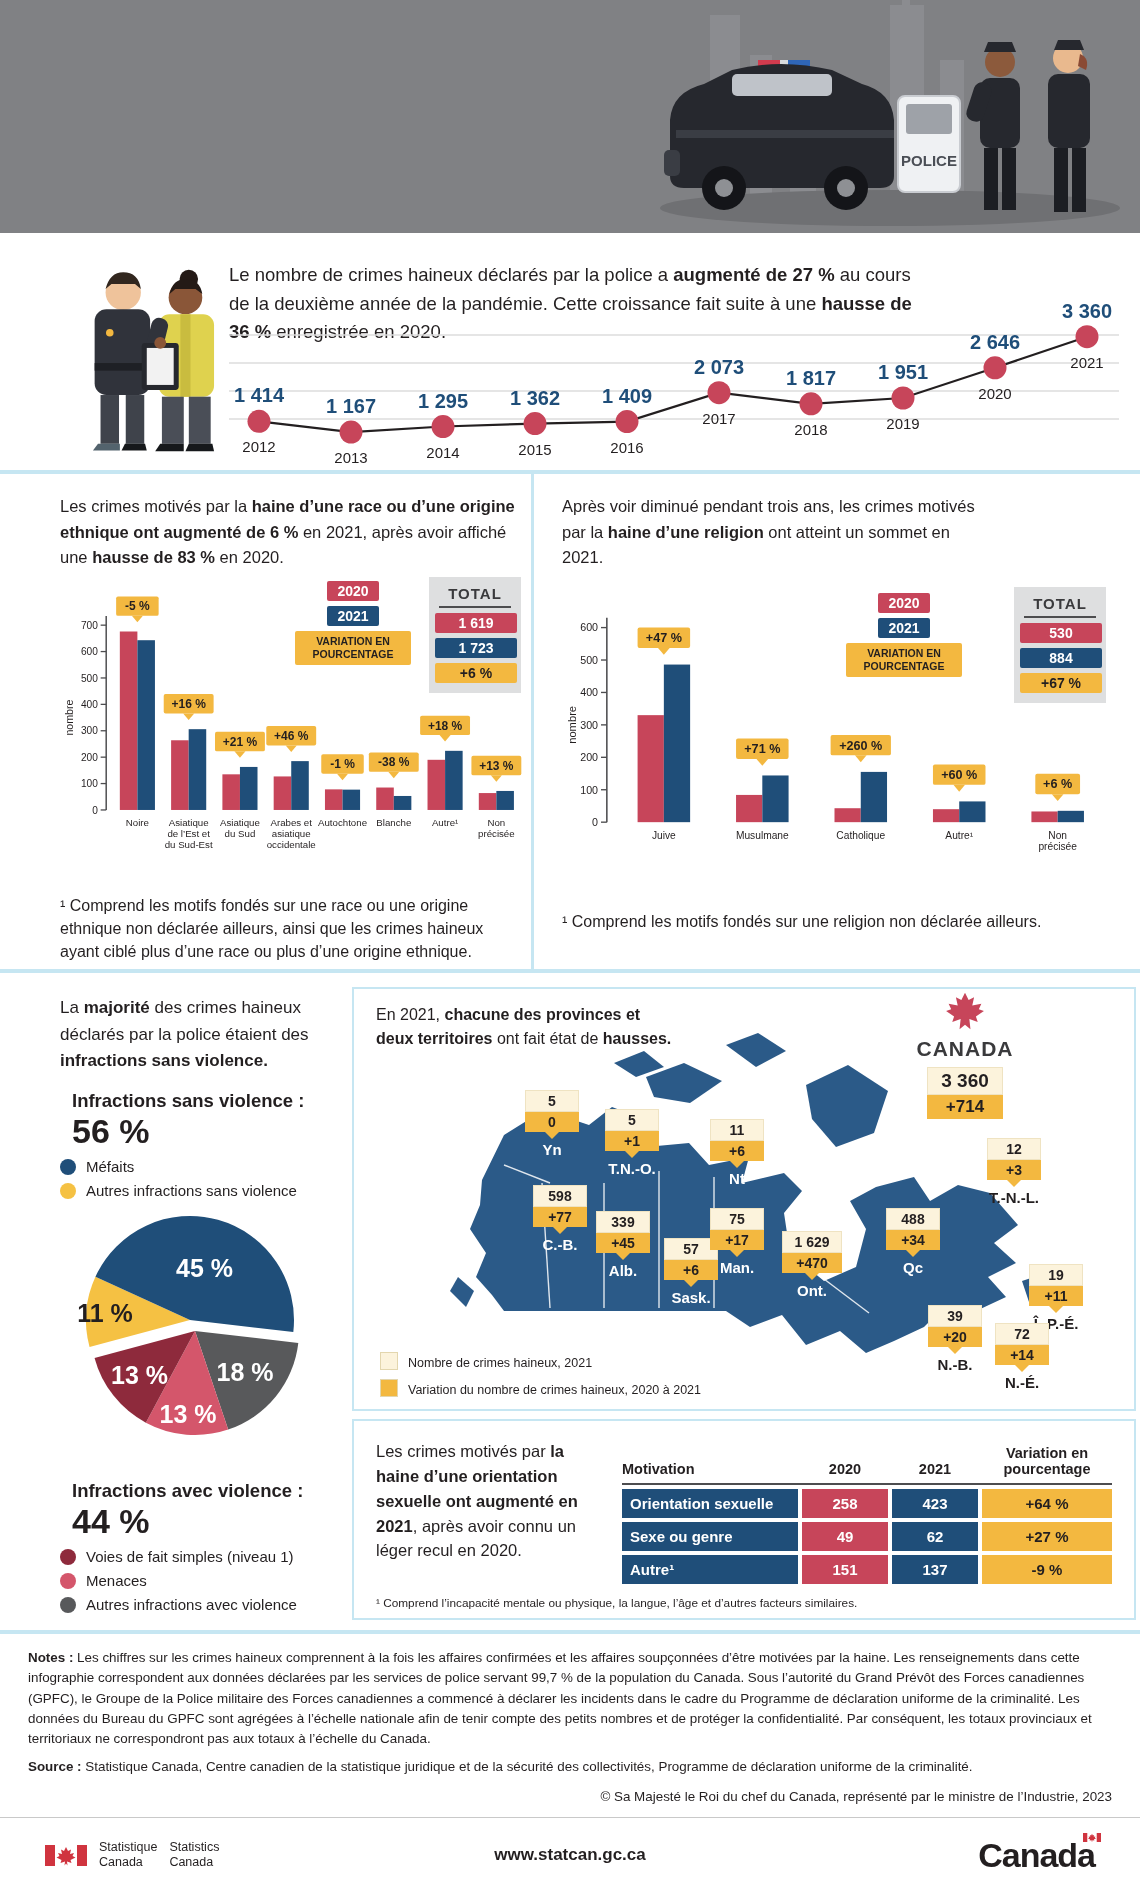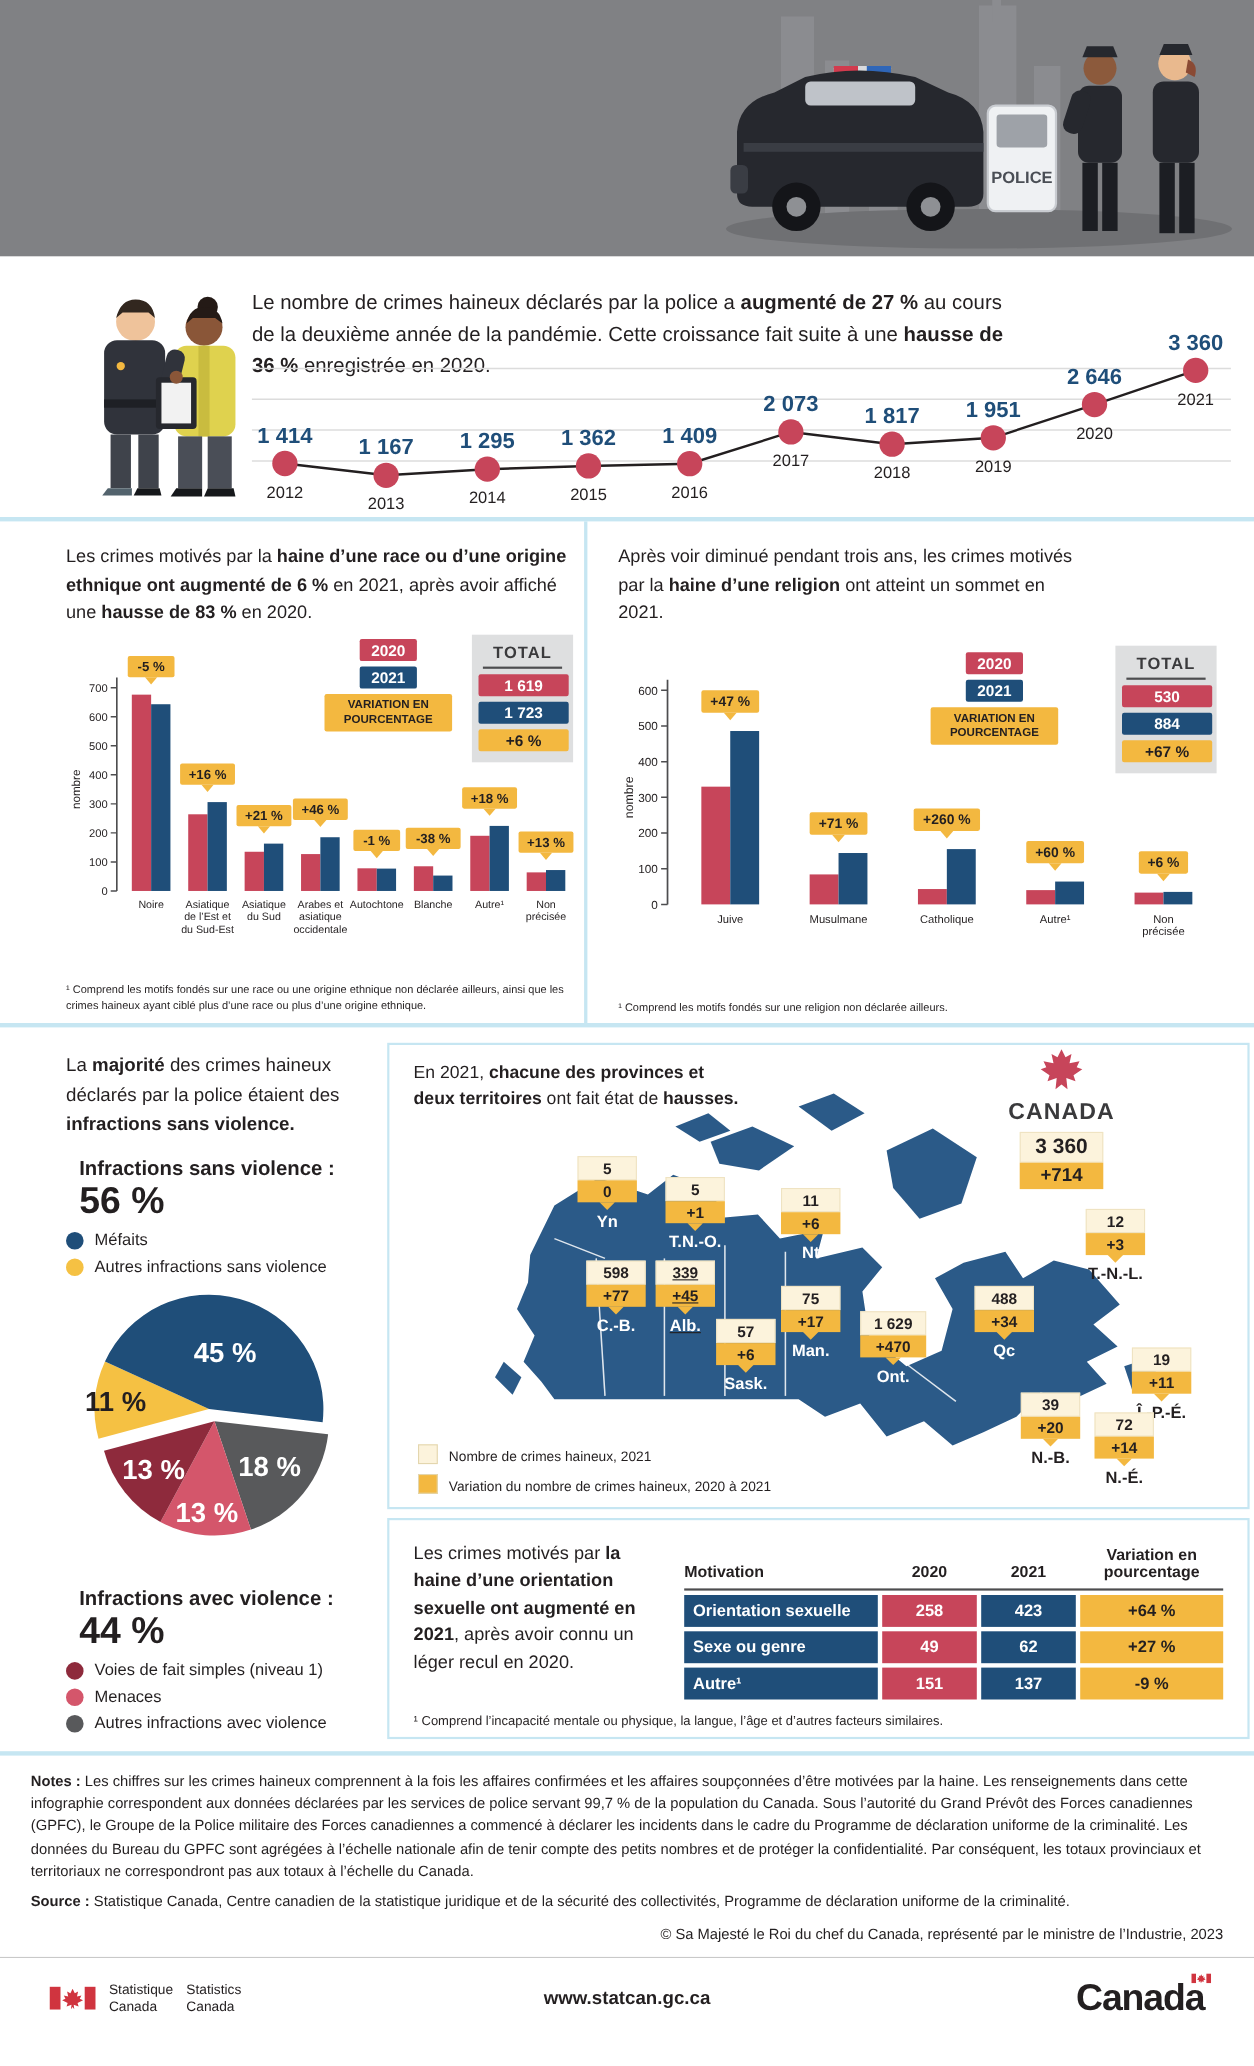--- a/index.html
+++ b/index.html
@@ -30,21 +30,21 @@
   .chart-wrap svg{display:block;}
   .legend-col{position:absolute;display:flex;flex-direction:column;align-items:center;gap:5px;}
   .chip{display:inline-block;padding:2px 10px;font-weight:bold;font-size:14px;border-radius:2px;text-align:center;}
   .chip-red{background:#C7455A;color:#fff;}
   .chip-blue{background:#1F4E79;color:#fff;}
   .chip-yellow{background:#F3B840;color:#231F20;}
   .chip.small{font-size:10.5px;width:108px;padding:4px 4px;line-height:1.25;}
   .chip.w{display:block;width:62px;margin:5px auto 0;}
   .total-box{position:absolute;width:92px;background:#DEDFE0;padding:8px 6px 10px;box-sizing:border-box;}
   .total-title{font-size:15px;font-weight:bold;text-align:center;color:#3A3A3C;letter-spacing:1px;border-bottom:2px solid #4D4D4F;padding-bottom:4px;margin:0 4px;}
-  .footnote{font-size:10px;line-height:1.45;margin:10px 0 0 0;color:#231F20;}
+  .footnote{font-size:16px;line-height:1.45;margin:10px 0 0 0;color:#231F20;}
   
   .bottom-row{display:flex;padding:0;}
   .pie-col{width:352px;flex:none;padding:22px 10px 0 60px;box-sizing:border-box;}
   .pie-col .lead{font-size:17px;}
   .big-line{margin:16px 12px 4px;font-size:18.5px;font-weight:bold;}
   .big-line .big{font-size:34px;font-weight:bold;}
   .pielegend{list-style:none;margin:6px 0;padding:0;}
   .pielegend li{display:flex;align-items:center;gap:10px;font-size:15px;margin:7px 0;}
   .dot{width:16px;height:16px;border-radius:50%;flex:none;display:inline-block;}
   .right-col{flex:1;padding:14px 26px 0 0;box-sizing:border-box;}
@@ -477,27 +477,27 @@
               <div class="mapb-chg">+6</div>
               <div class="mapb-tri"></div>
               <div class="mapb-lab lab-light">Nt</div>
             </div>
             <div class="mapb" style="left: 179px; top: 196px;">
               <div class="mapb-num">598</div>
               <div class="mapb-chg">+77</div>
               <div class="mapb-tri"></div>
               <div class="mapb-lab lab-light">C.-B.</div>
             </div>
-            <div class="mapb" style="left: 242px; top: 196px; text-decoration: underline;">
+            <div class="mapb" style="left: 242px; top: 222px;">
               <div class="mapb-num">339</div>
               <div class="mapb-chg">+45</div>
               <div class="mapb-tri"></div>
               <div class="mapb-lab lab-light">Alb.</div>
             </div>
-            <div class="mapb" style="left: 297px; top: 249px;">
+            <div class="mapb" style="left: 310px; top: 249px;">
               <div class="mapb-num">57</div>
               <div class="mapb-chg">+6</div>
               <div class="mapb-tri"></div>
               <div class="mapb-lab lab-light">Sask.</div>
             </div>
             <div class="mapb" style="left: 356px; top: 219px;">
               <div class="mapb-num">75</div>
               <div class="mapb-chg">+17</div>
               <div class="mapb-tri"></div>
               <div class="mapb-lab lab-light">Man.</div>

